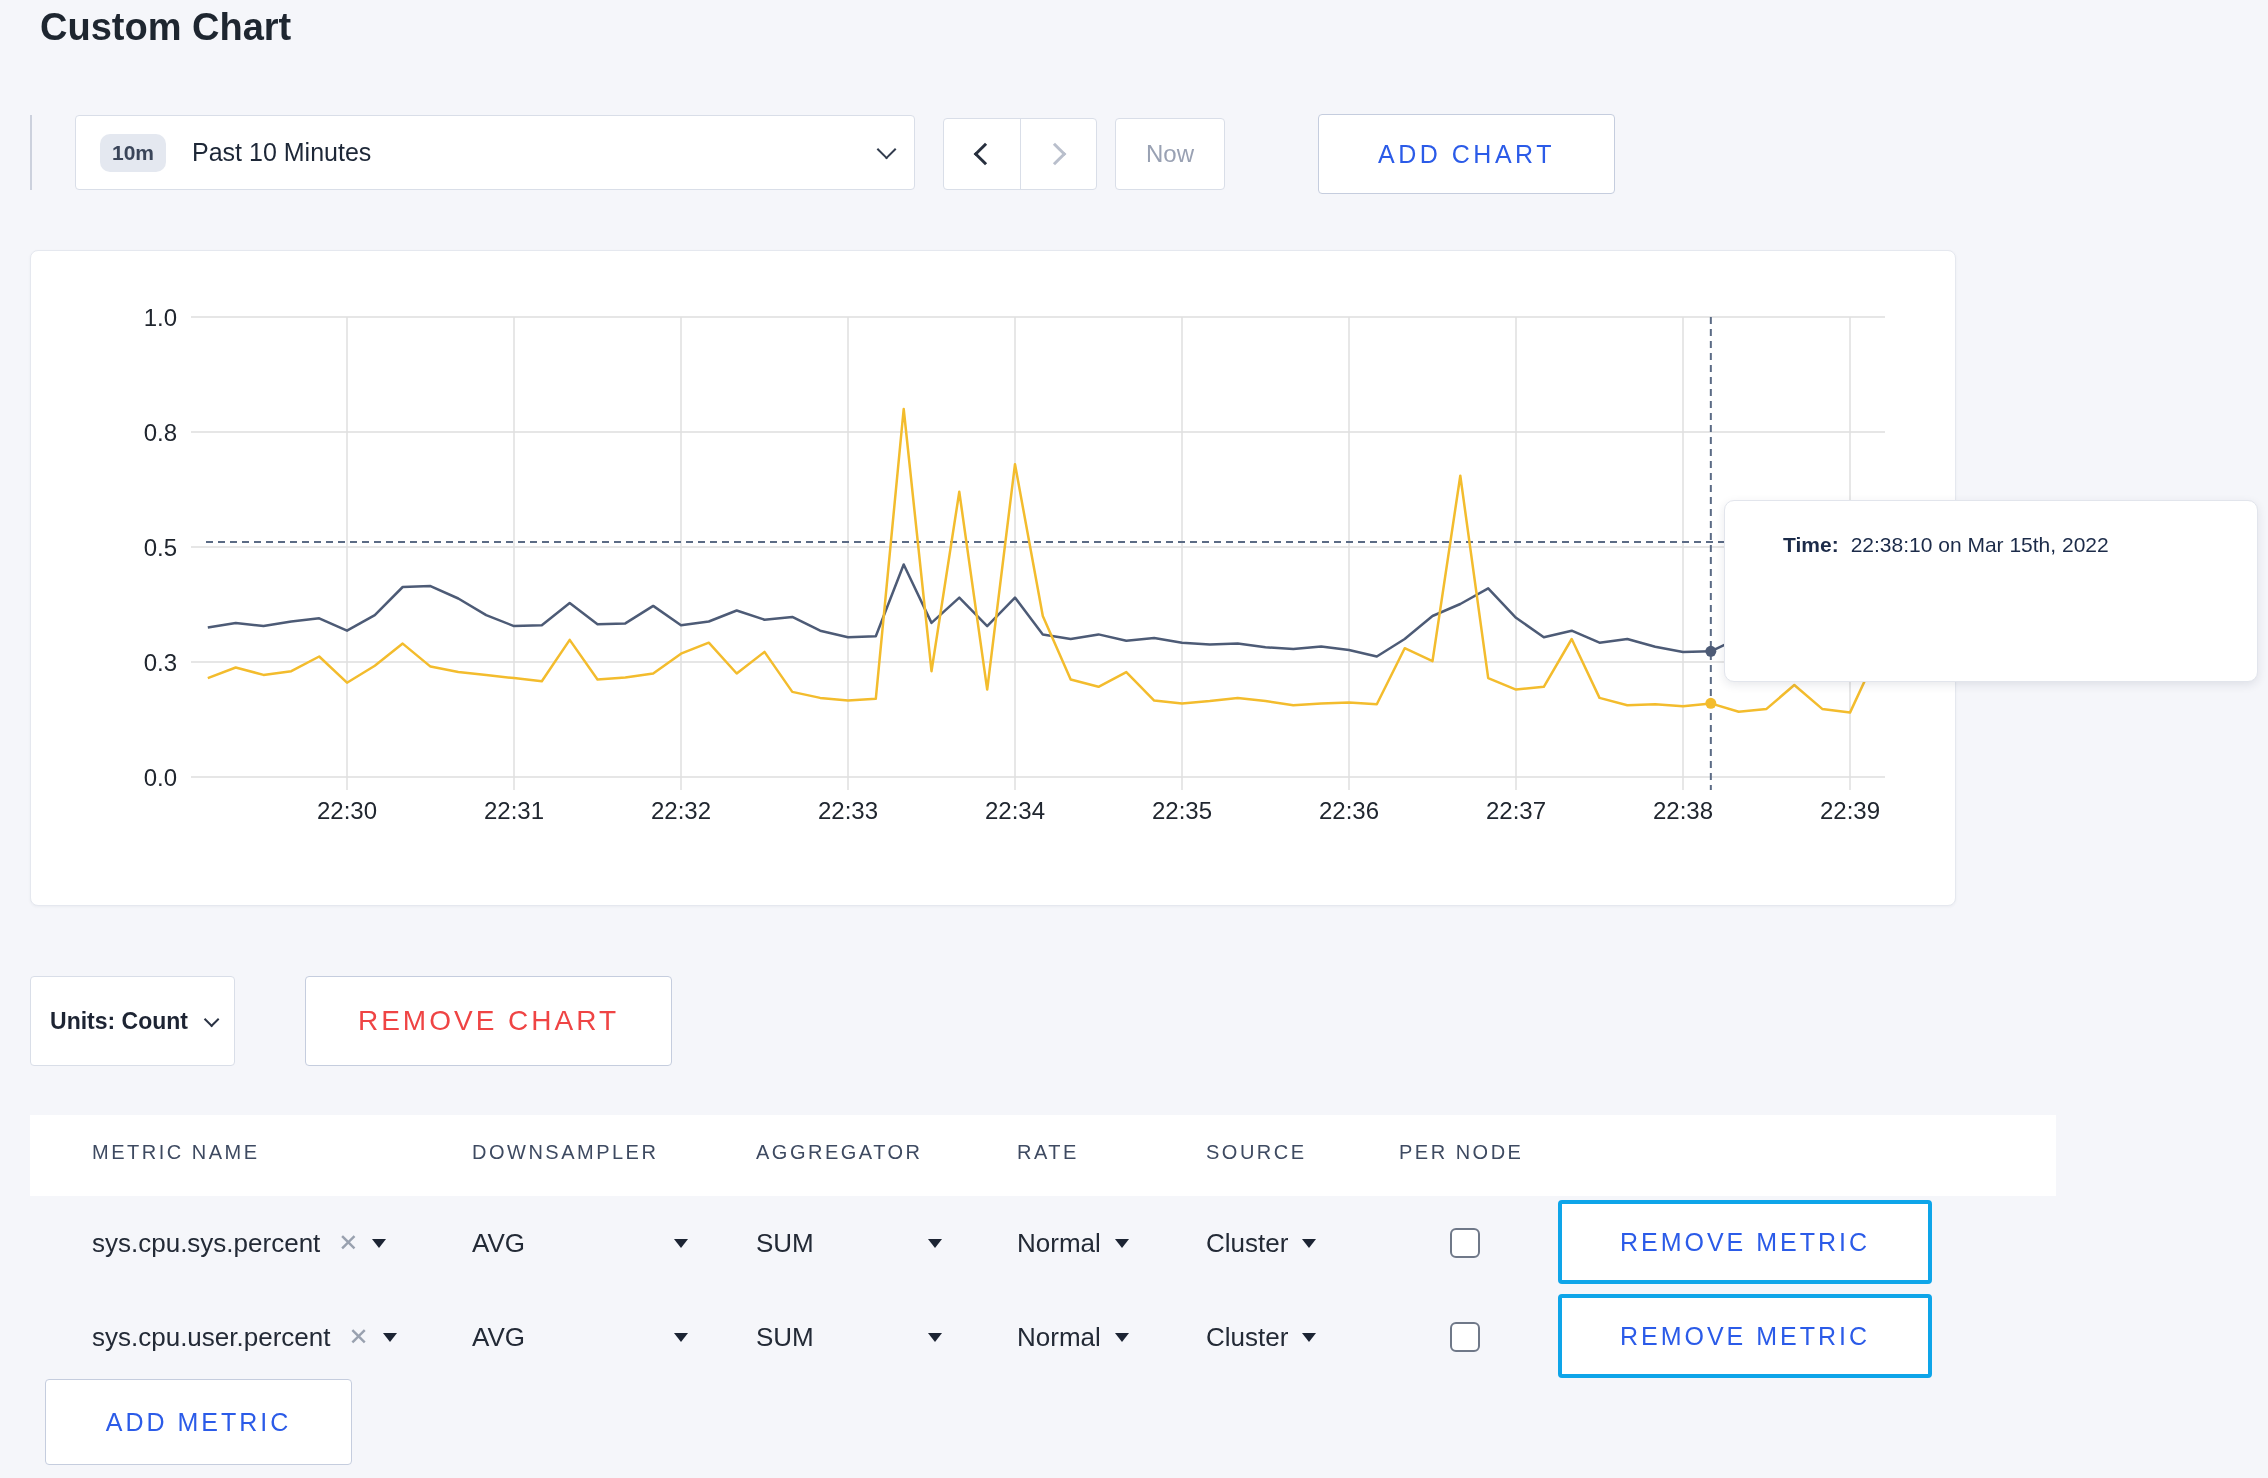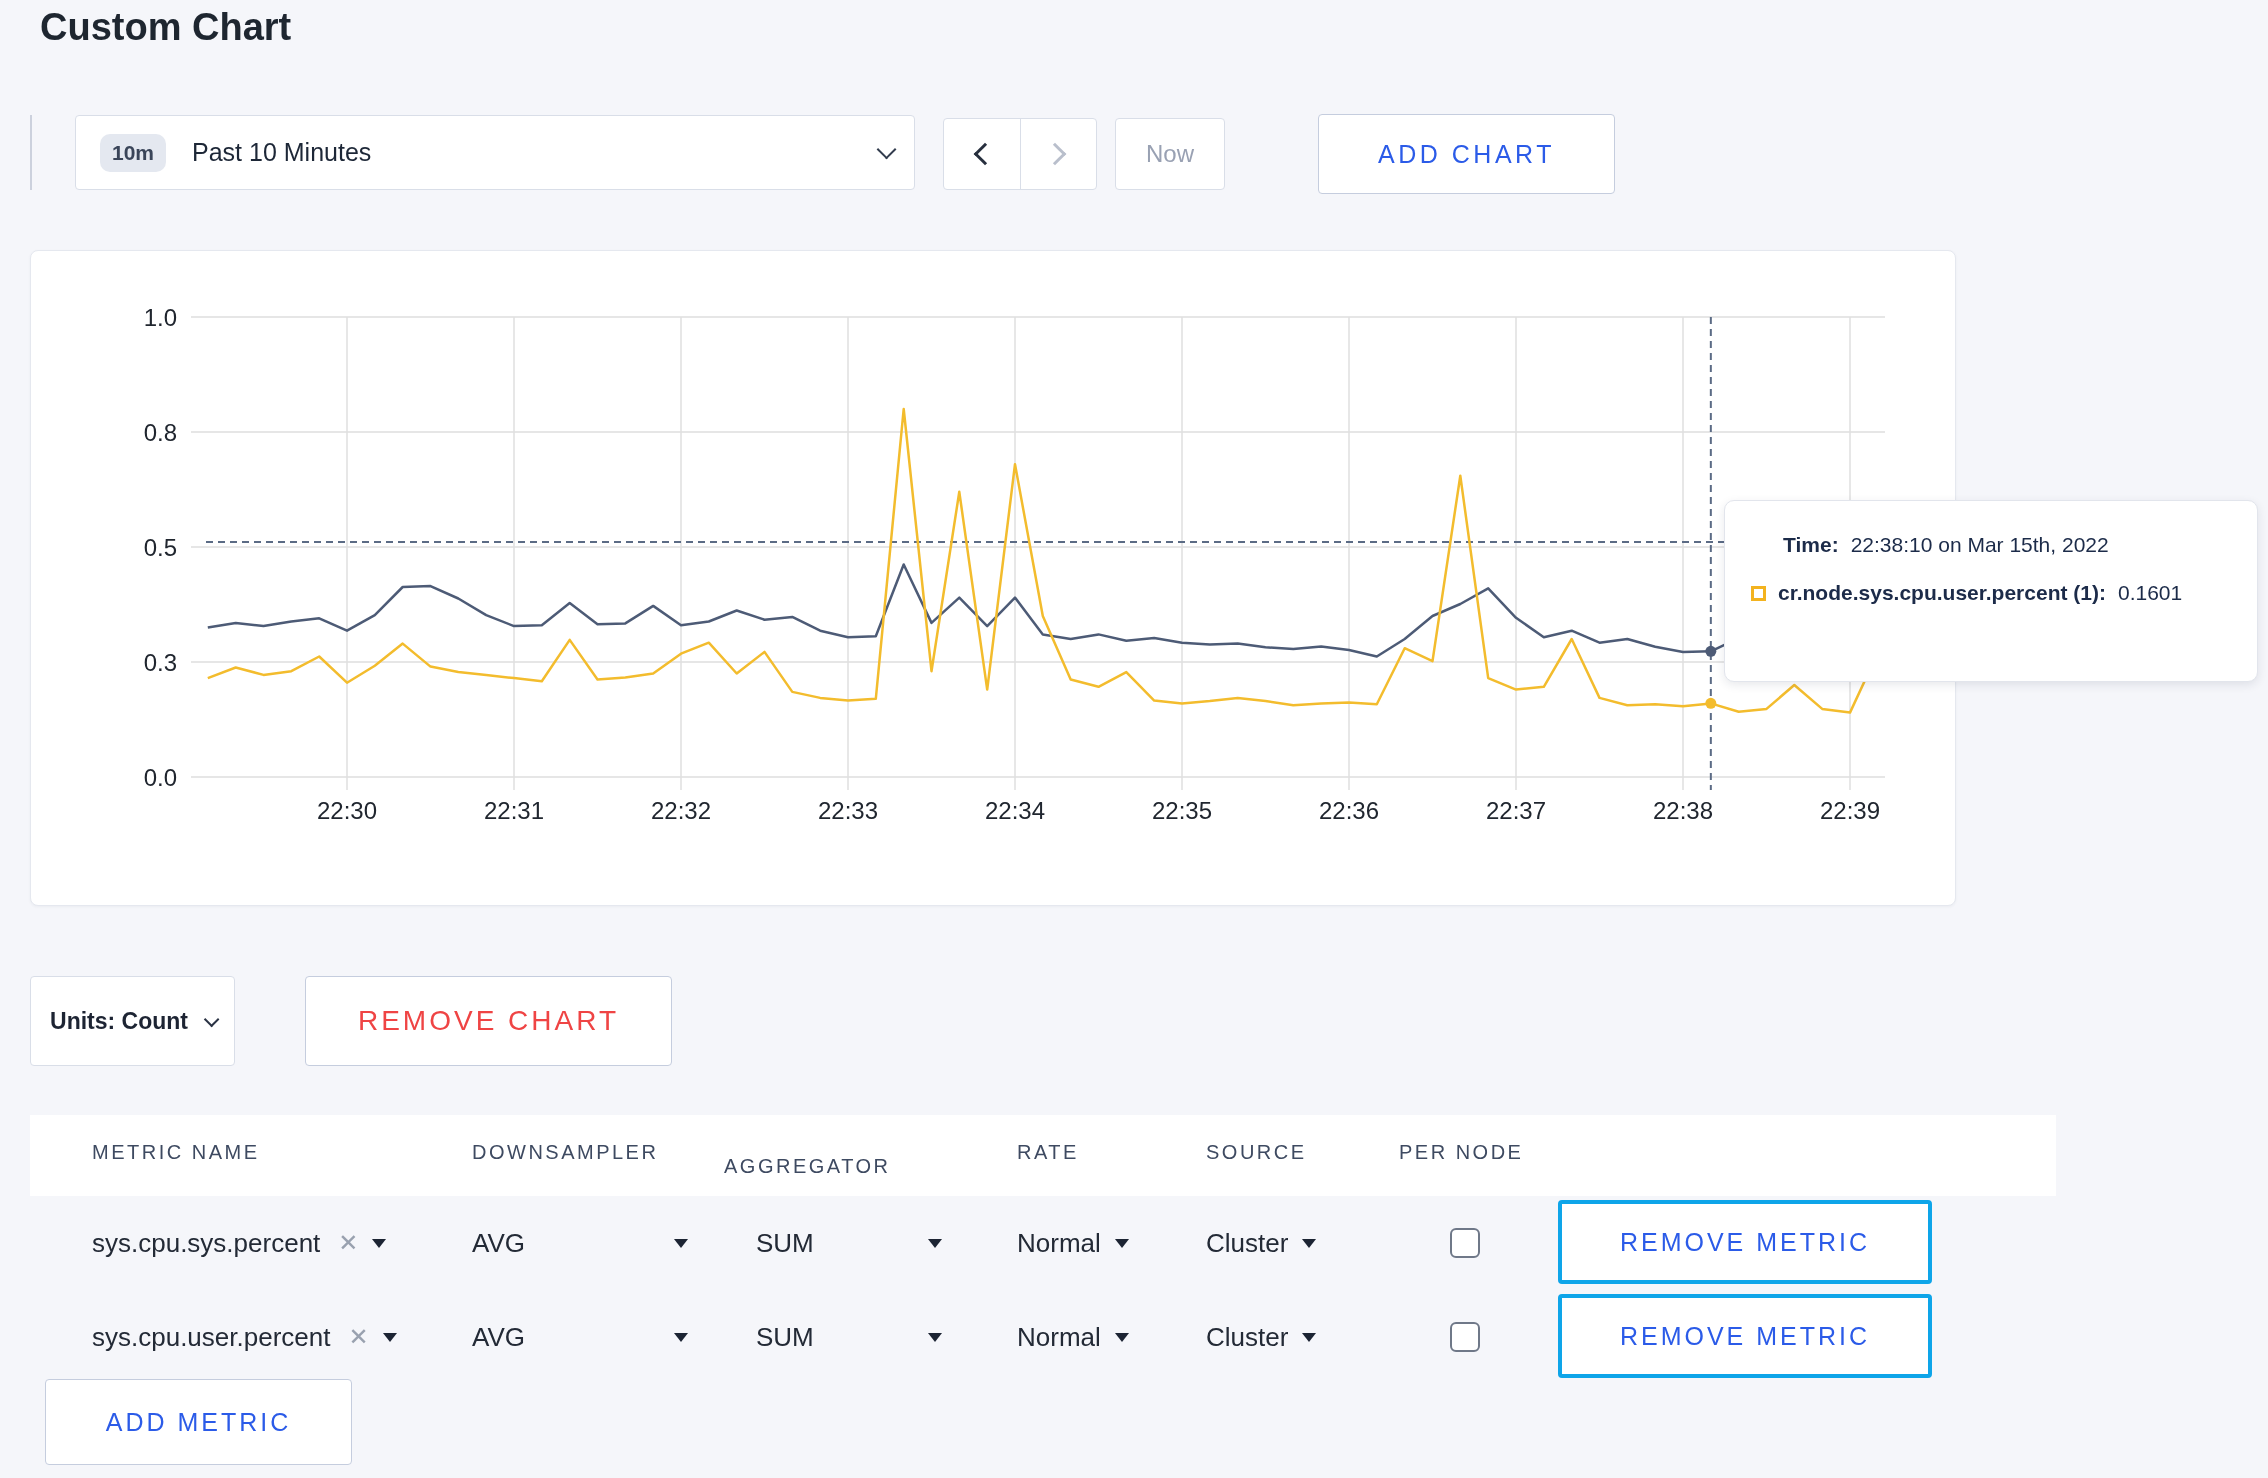--- a/index.html
+++ b/index.html
@@ -25,21 +25,21 @@
   .t-row { display:flex; align-items:center; height:40px; margin-bottom:8px; font-size:21px; color:#1c2b49; }
   .t-row.time-row { padding-left:32px; }
   .t-label { font-weight:bold; }
   .t-value { margin-left:12px; }
   .swatch { width:15px; height:15px; border:3px solid; margin-right:12px; background:#fff; }
   .units-btn { left:30px; top:976px; width:205px; height:90px; font-size:23px; font-weight:bold; color:#1d2433; }
   .units-chev { width:11px; height:11px; border-right:2px solid #2a3344; border-bottom:2px solid #2a3344; transform:rotate(45deg) translateY(-3px); margin-left:16px; }
   .remove-chart-btn { left:305px; top:976px; width:367px; height:90px; font-size:28px; letter-spacing:3px; color:#ef4444; border-color:#c5cdde; font-weight:500; }
   .thead { position:absolute; left:30px; top:1115px; width:2026px; height:81px; background:#fff; }
   .th { position:absolute; top:26px; font-size:20px; letter-spacing:2.5px; color:#3e4a61; font-weight:500; }
-  .col-metric { left:62px; } .col-down { left:442px; } .col-agg { left:694px;margin-top:14px; } .col-rate { left:987px; } .col-source { left:1176px; } .col-pernode { left:1369px; }
+  .col-metric { left:62px; } .col-down { left:442px; } .col-agg { left:726px; } .col-rate { left:987px; } .col-source { left:1176px; } .col-pernode { left:1369px; }
   .metric-row { position:absolute; left:30px; width:2026px; height:94px; }
   .metric-row .cell { position:absolute; top:0; height:94px; display:flex; align-items:center; font-size:26px; color:#232a36; }
   .caret { width:0; height:0; border-left:7px solid transparent; border-right:7px solid transparent; border-top:9px solid #1c2433; display:inline-block; margin-left:14px; }
   .x-icon { color:#99a1af; font-size:24px; margin-left:18px; }
   .checkbox { position:absolute; left:1420px; top:32px; width:30px; height:30px; border:2px solid #6f7888; border-radius:6px; background:#fff; }
   .remove-metric-btn { position:absolute; left:1528px; top:4px; width:374px; height:84px; background:#fff; border:4px solid #0ea5e9; border-radius:4px; display:flex; align-items:center; justify-content:center; font-size:25px; letter-spacing:3px; color:#2b5be8; font-weight:500; }
   .add-metric-btn { left:45px; top:1379px; width:307px; height:86px; font-size:25px; letter-spacing:3px; color:#2b5be8; border-color:#c5cdde; font-weight:500; }
   svg text { font-family:"Liberation Sans",sans-serif; }
 </style>
 </head>
@@ -107,25 +107,20 @@
         <circle cx="1679.833333333346" cy="400.328" r="5.5" fill="#4d5b76"></circle>
         <circle cx="1679.833333333346" cy="452.354" r="5.5" fill="#f3bc2d"></circle>
       </svg>
   </div>
 
   <div class="chart-tooltip">
     <div class="t-row time-row">
       <span class="t-label">Time:</span>
       <span class="t-value">22:38:10 on Mar 15th, 2022</span>
     </div>
-    <div class="t-row">
-      <span class="swatch" id="swatch-1" style="border-color: rgb(243, 179, 31);"></span>
-      <span class="t-label">cr.node.sys.cpu.user.percent (1):</span>
-      <span class="t-value">0.1601</span>
-    </div>
   </div>
 
   <div class="btn units-btn">
     <span>Units: Count</span>
     <span class="units-chev"></span>
   </div>
   <div class="btn remove-chart-btn">REMOVE CHART</div>
 
   <div class="thead">
     <span class="th col-metric">METRIC NAME</span>

